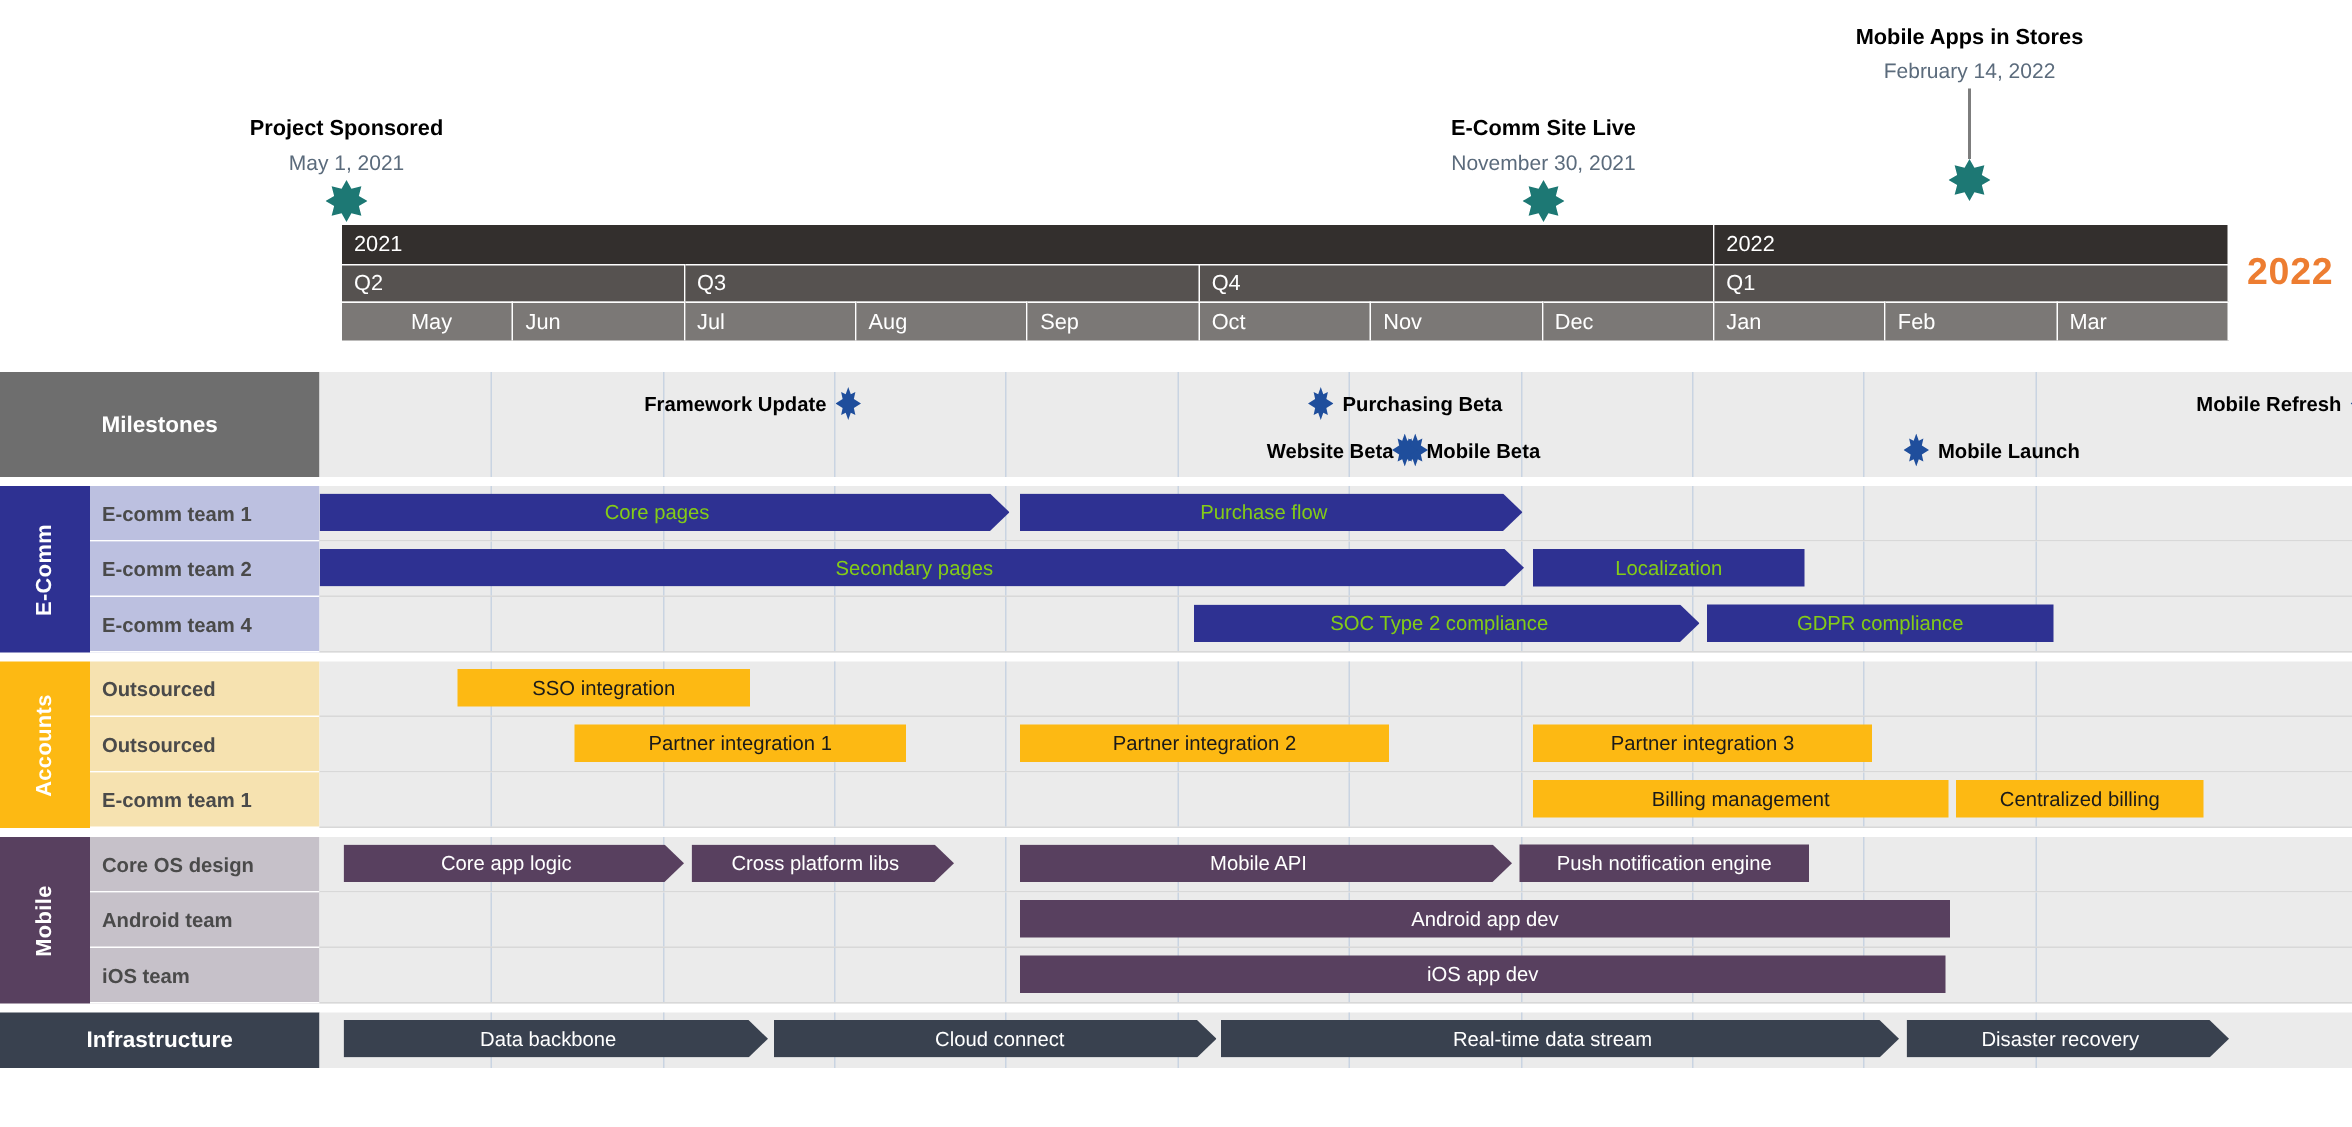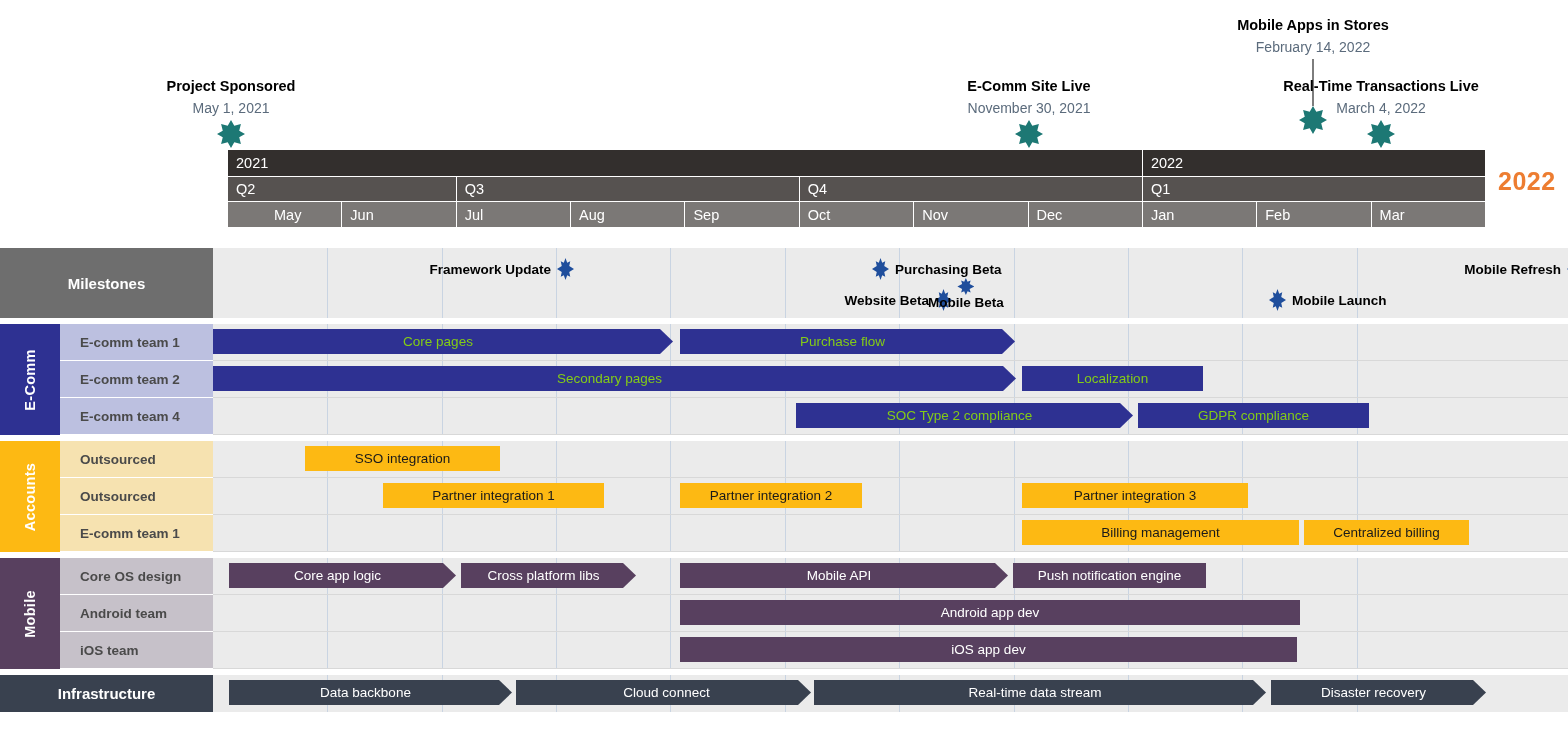--- a/index.html
+++ b/index.html
@@ -66,21 +66,21 @@
   .side-tab span {
     transform:rotate(-90deg); white-space:nowrap;
     font-size:14.5px; font-weight:bold; color:#ffffff; letter-spacing:0.3px;
   }
   .rows-col { flex:1 1 auto; }
   .grow {
     display:flex; height:37px; position:relative;
   }
   .row-label {
     width:153px; flex:0 0 153px;
-    display:flex; align-items:center; padding-left:20px;
+    display:flex; align-items:center; padding-left:8px;
     font-size:13.5px; font-weight:bold; color:#4a4a4a;
     border-bottom:1px solid #ffffff;
   }
   .track {
     flex:1 1 auto; position:relative; background:#ebebeb;
     border-bottom:1px solid #d8d8d8;
   }
   .gridlines { position:absolute; inset:0; pointer-events:none; }
   .gridlines i { position:absolute; top:0; bottom:0; width:1px; background:#c9d4e2; }
 
@@ -133,25 +133,20 @@
     <div class="callout" style="left: 879px; top: 78px; width: 300px;">
       <div class="c-title">E-Comm Site Live</div>
       <div class="c-date">November 30, 2021</div>
       <div class="star8" style="margin-top:4px"></div>
     </div>
     <div class="callout" style="left: 1163px; top: 17px; width: 300px;">
       <div class="c-title">Mobile Apps in Stores</div>
       <div class="c-date">February 14, 2022</div>
       <div class="c-stem" style="height:47px;margin-top:4px"></div>
       <div class="star8" style="margin-top:0px"></div>
-    </div>
-    <div class="callout" style="left: 1231px; top: 78px; width: 300px;">
-      <div class="c-title">Real-Time Transactions Live</div>
-      <div class="c-date">March 4, 2022</div>
-      <div class="star8" style="margin-top:4px"></div>
     </div>
   </div>
 
 <div id="tl-header">
   <div class="tl-row" id="year-row">
       <div class="tl-year" style="width: 914.909px; flex: 0 0 914.909px;">2021</div>
       <div class="tl-year" style="width: 343.091px; flex: 0 0 343.091px;">2022</div>
     </div>
   <div class="tl-row" id="quarter-row">
       <div class="tl-quarter" style="width: 228.727px; flex: 0 0 228.727px;">Q2</div>
@@ -205,21 +200,21 @@
         <div class="ms-item" style="top: 10px; right: -16px;">
           <span class="ms-label">Mobile Refresh</span>
           <span style="width:6px"></span>
           <span class="diamond"></span>
         </div>
         <div class="ms-item" style="top: 41px; right: 616px;">
           <span class="ms-label">Website Beta</span>
           <span style="width:6px"></span>
           <span class="diamond"></span>
         </div>
-        <div class="ms-item" style="top: 30px; left: 715px; flex-direction: column;">
+        <div class="ms-item" style="top: 41px; left: 715px;">
           <span class="diamond"></span>
           <span style="width:6px"></span>
           <span class="ms-label">Mobile Beta</span>
         </div>
         <div class="ms-item" style="top: 41px; left: 1056px;">
           <span class="diamond"></span>
           <span style="width:6px"></span>
           <span class="ms-label">Mobile Launch</span>
         </div>
       </div>
@@ -341,21 +336,21 @@
                   <i style="left: 571.818px;"></i>
                   <i style="left: 686.182px;"></i>
                   <i style="left: 800.545px;"></i>
                   <i style="left: 914.909px;"></i>
                   <i style="left: 1029.27px;"></i>
                   <i style="left: 1143.64px;"></i>
                 </div>
                 <div class="bar orange" style="left: 170px; width: 221px;">
                   <span>Partner integration 1</span>
                 </div>
-                <div class="bar orange" style="left: 467px; width: 182px;">
+                <div class="bar orange" style="left: 467px; width: 246px;">
                   <span>Partner integration 2</span>
                 </div>
                 <div class="bar orange" style="left: 809px; width: 226px;">
                   <span>Partner integration 3</span>
                 </div>
               </div>
             </div>
             <div class="grow">
               <div class="row-label" style="background: rgb(246, 226, 176);">E-comm team 1</div>
               <div class="track">

